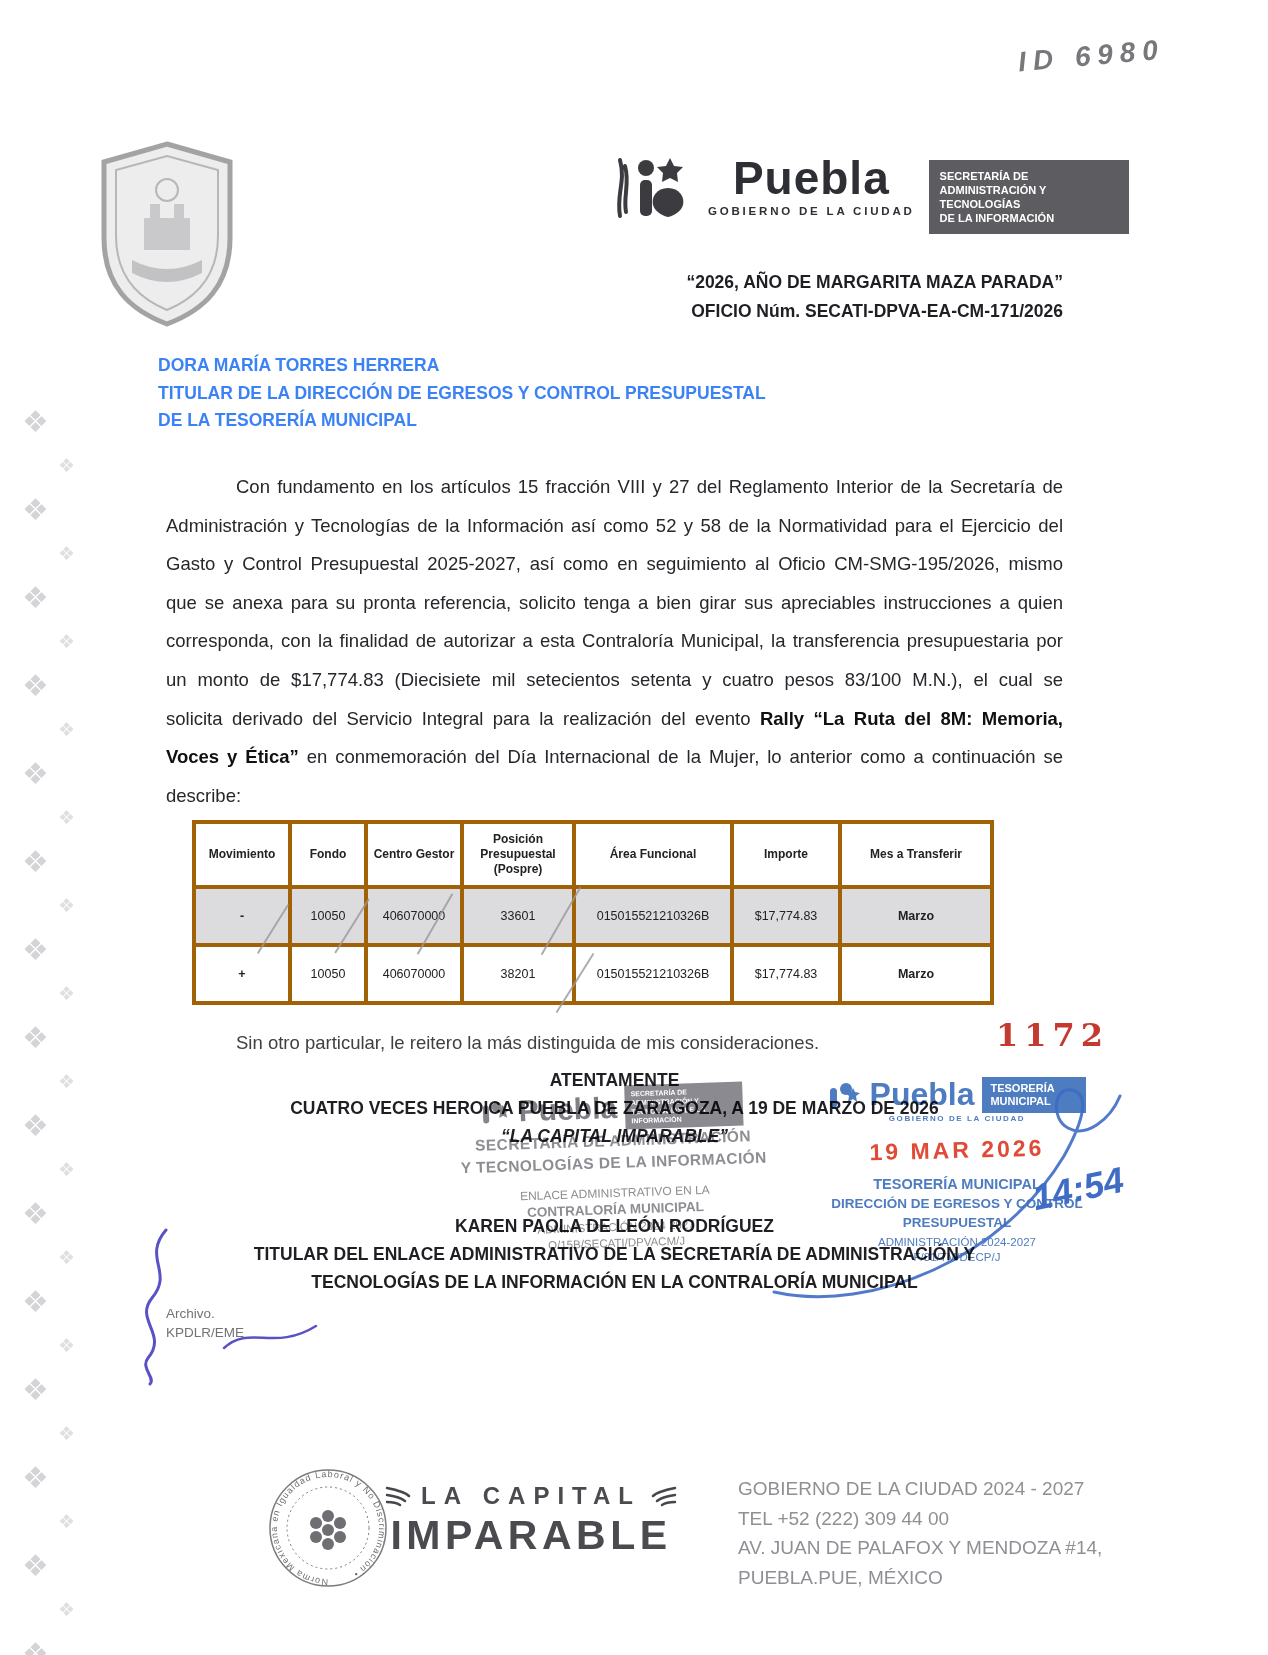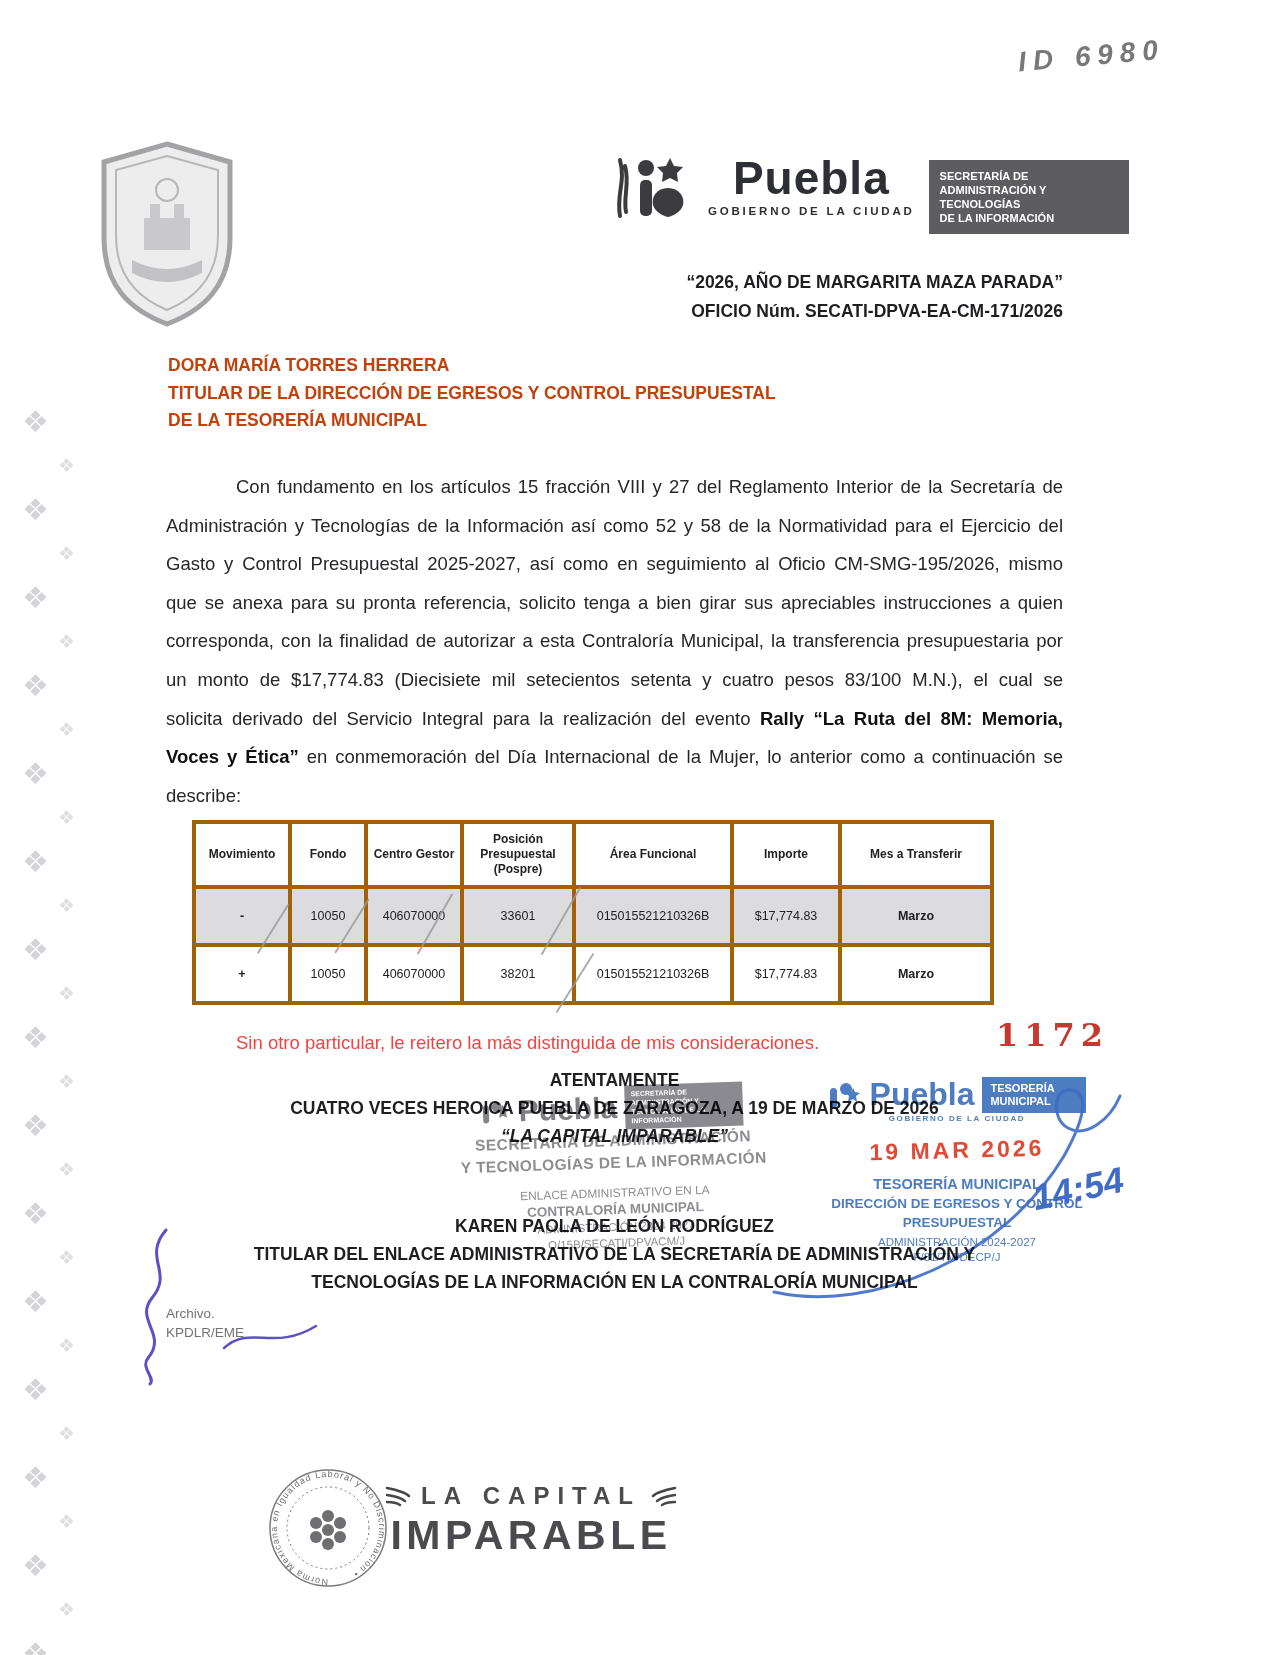--- a/index.html
+++ b/index.html
@@ -29,22 +29,22 @@
   .brand-name{ font-size:46px; font-weight:800; color:#2e2e35; line-height:48px; letter-spacing:1px; }
   .brand-tagline{ font-size:11.5px; font-weight:bold; letter-spacing:2.8px; color:#2e2e35; margin-top:3px; }
   .brand-box{
     background:#5d5d61; color:#ffffff; width:200px; padding:9px 11px;
     font-size:11px; font-weight:bold; line-height:14px; margin-top:6px;
   }
 
   .legend{ position:absolute; top:268px; left:166px; width:897px; text-align:right;
     font-weight:bold; font-size:17.5px; line-height:29px; color:#1e1e23; }
 
-  .addressee{ position:absolute; top:352px; left:168px; font-weight:bold;
-    font-size:17.5px; line-height:27.5px; color:#c2410c; }
+  .addressee{ position:absolute; top:352px; left:158px; font-weight:bold;
+    font-size:17.5px; line-height:27.5px; color:#3b82f6; }
 
   .body-par{
     position:absolute; top:468px; left:166px; width:897px;
     font-size:18.5px; line-height:38.6px; text-align:justify; text-indent:70px;
     color:#26262b; word-spacing:1.5px;
   }
   .body-par b{ color:#101013; }
 
   
   .budget-table{ position:absolute; top:820px; left:192px; width:798px;
@@ -52,21 +52,21 @@
   .budget-table th, .budget-table td{
     border:4px solid #a16207; text-align:center; vertical-align:middle; color:#222226;
   }
   .budget-table th{ font-size:12px; font-weight:bold; padding:8px 4px; line-height:15px; background:#fff; }
   .budget-table td{ font-size:12.5px; height:58px; padding:4px; }
   .budget-table tr.shaded td{ background:#dcdcde; }
   .budget-table td:first-child, .budget-table td:last-child{ font-weight:bold; }
 
   .stroke{ position:absolute; height:2px; background:#98989c; border-radius:2px; opacity:.8; }
 
-  .farewell{ position:absolute; top:1032px; left:236px; font-size:18.5px; color:#ef4444; }
+  .farewell{ position:absolute; top:1032px; left:236px; font-size:18.5px; color:#404040; }
   .folio-red{ position:absolute; top:1016px; left:996px; font-family:"DejaVu Serif", serif;
     font-size:32px; font-weight:bold; color:#c43a30; letter-spacing:6px; }
 
   .center-col{ position:absolute; left:166px; width:897px; text-align:center;
     font-weight:bold; font-size:17.5px; color:#1e1e23; z-index:2; }
 
   
   .stamp{ mix-blend-mode:multiply; z-index:3; }
   .stamp-secati{ position:absolute; left:438px; top:1086px; width:352px;
     transform:rotate(-2deg); color:#8d8d93; text-align:center; }
@@ -330,14 +330,20 @@
         <path d="M24 3 C14 5 6 7 2 11 M24 10 C16 11 10 13 6 16 M24 17 C18 17 14 18 11 20" stroke="#47474b" stroke-width="2.5" fill="none" stroke-linecap="round"></path>
       </svg>
       <span class="capital-line1">LA CAPITAL</span>
       <svg width="26" height="22" viewBox="0 0 26 22">
         <path d="M24 3 C14 5 6 7 2 11 M24 10 C16 11 10 13 6 16 M24 17 C18 17 14 18 11 20" stroke="#47474b" stroke-width="2.5" fill="none" stroke-linecap="round"></path>
       </svg>
     </div>
     <div class="capital-line2">IMPARABLE</div>
   </div>
 
+  <div class="gov-info">
+    <div>GOBIERNO DE LA CIUDAD 2024 - 2027</div>
+    <div>TEL +52 (222) 309 44 00</div>
+    <div>AV. JUAN DE PALAFOX Y MENDOZA #14,</div>
+    <div>PUEBLA.PUE, MÉXICO</div>
+  </div>
 
 </div>
 
 </body></html>

